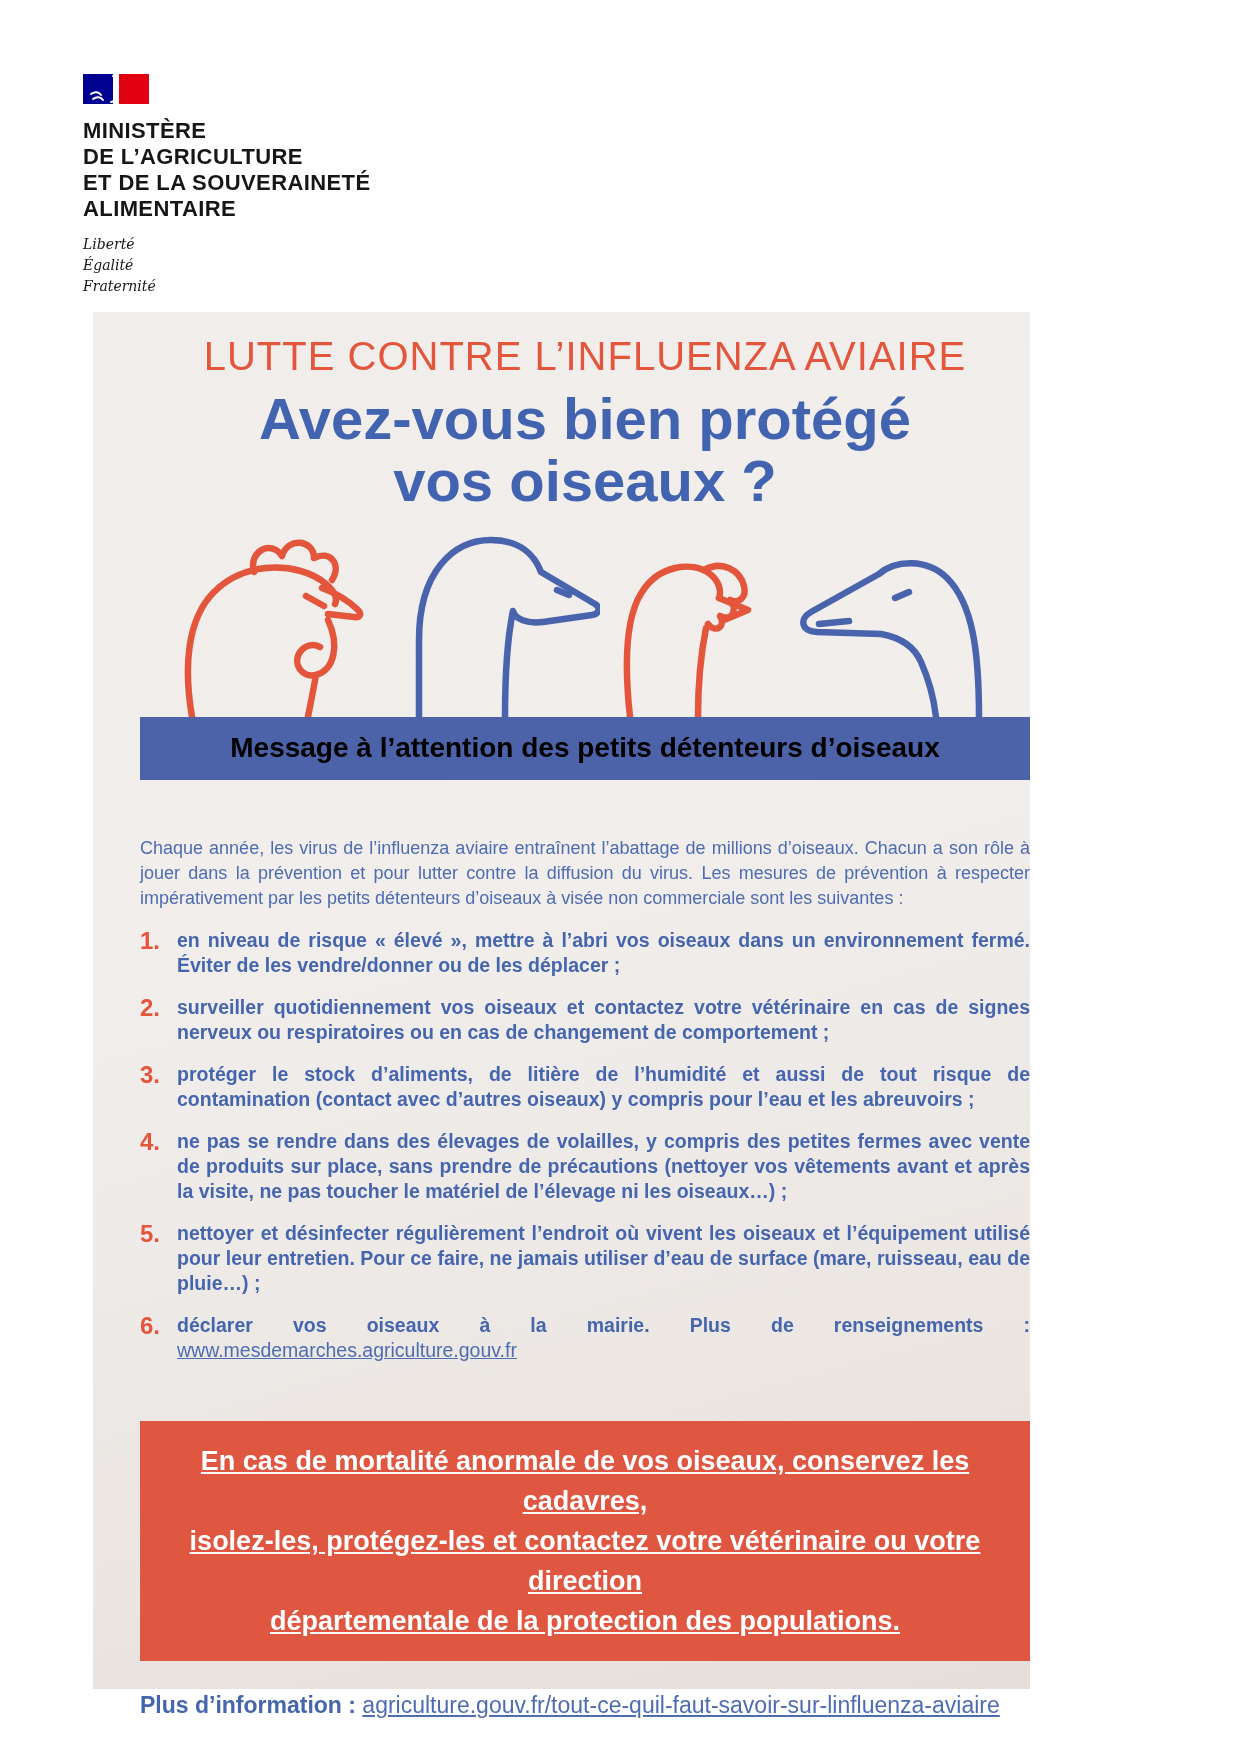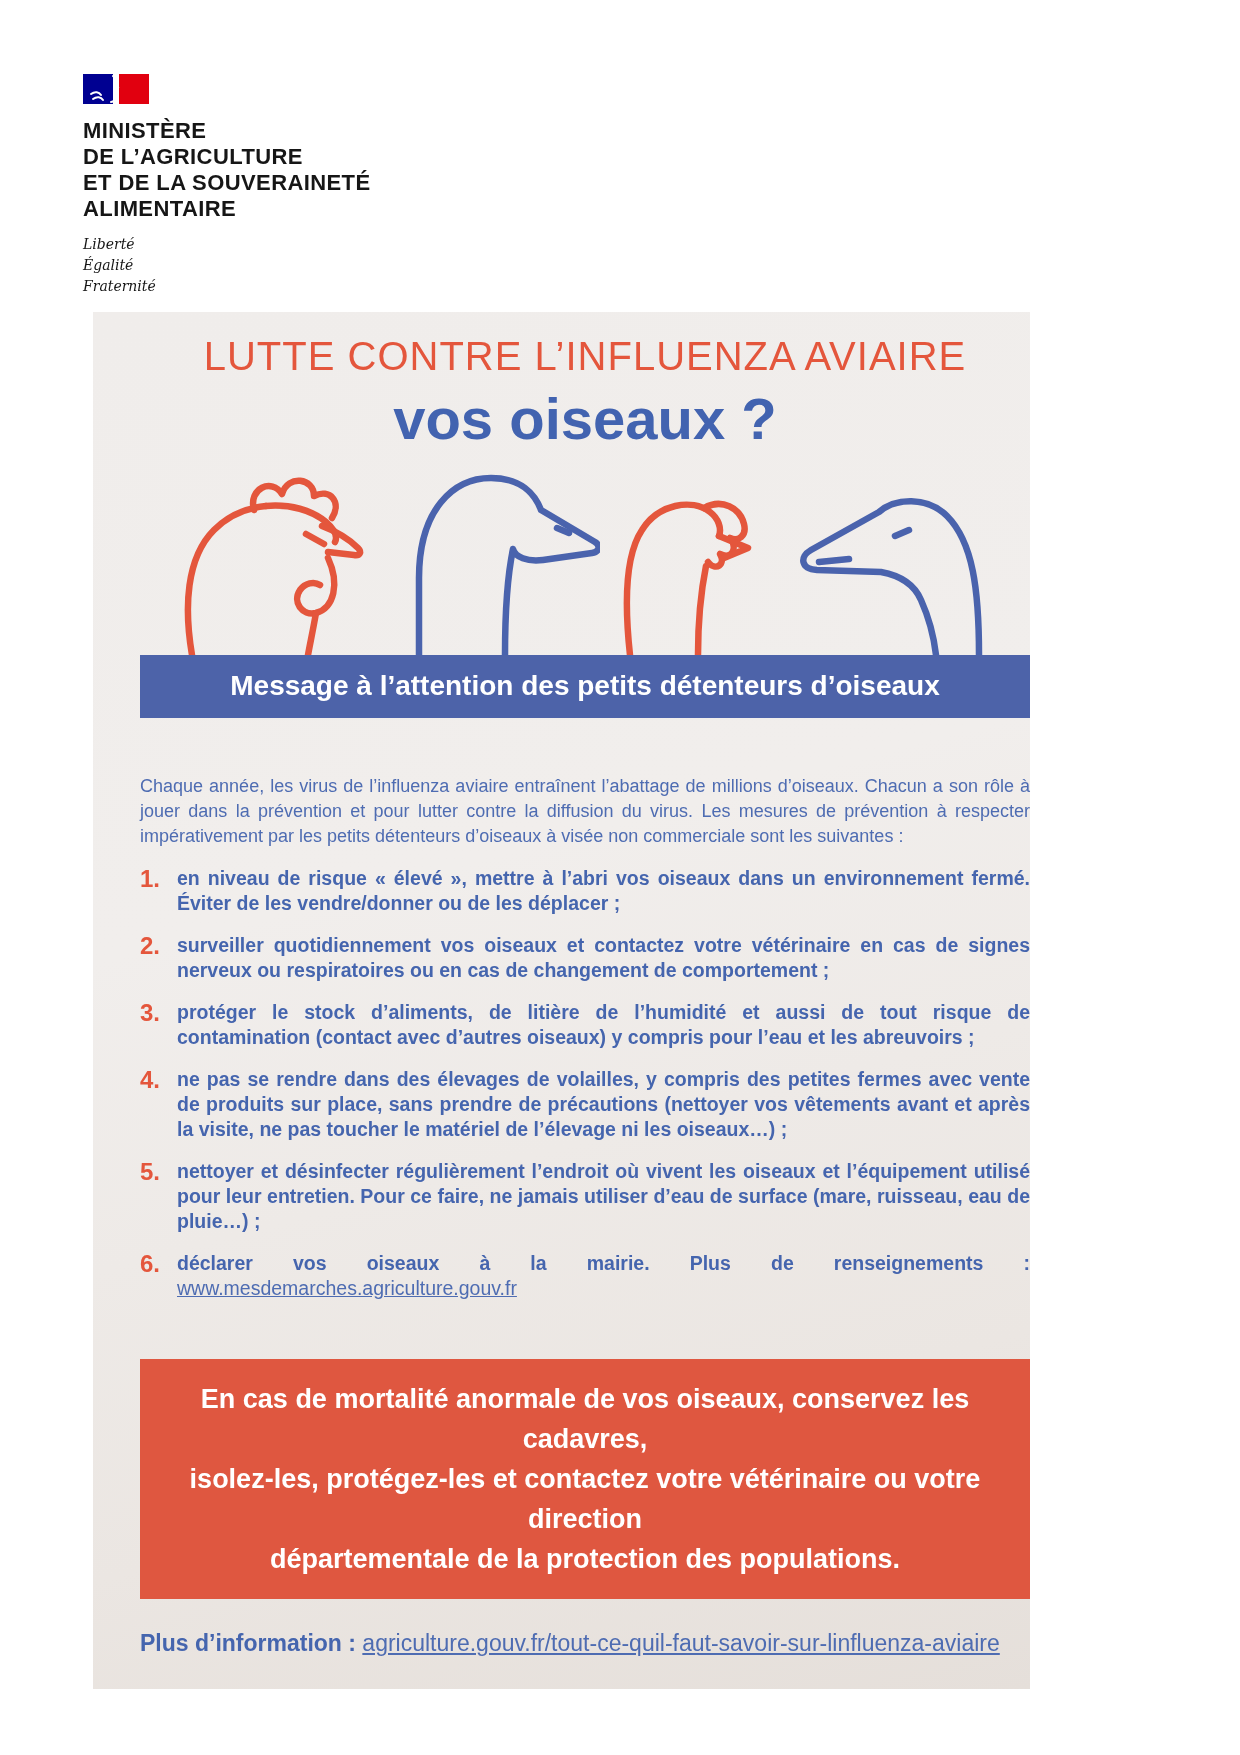--- a/index.html
+++ b/index.html
@@ -22,24 +22,24 @@
   .main-title { margin-top:8px; text-align:center; color:#4263b0; font-weight:bold; font-size:58px; line-height:62px; }
 
   
   .birds { height:205px; display:flex; justify-content:center; align-items:flex-end; }
   .bird { flex:none; }
   .bird svg { display:block; }
   .bird-red { color:#e4563c; }
   .bird-blue { color:#4a63ad; }
 
   
-  .banner-blue { background:#4d63a9; color:#ffffff; text-align:center; font-weight:bold;
+  .banner-blue { background:#4d63a9; color:#000000; text-align:center; font-weight:bold;
                  font-size:28px; line-height:34px; padding:14px 10px 15px; }
   .banner-red { margin-top:58px; background:#df5740; color:#ffffff; text-align:center; font-weight:bold;
-                font-size:27px; line-height:40px; padding:20px 16px; }
+                font-size:27px; line-height:40px; padding:20px 16px;text-decoration:underline; }
 
   
   .intro { margin-top:56px; color:#4e6cb2; font-size:18px; line-height:25px; text-align:justify; }
   .list { margin-top:16px; }
   .li { display:flex; margin-top:17px; }
   .li-num { flex:none; width:37px; color:#e4563c; font-weight:bold; font-size:24px; line-height:25px; }
   .li-text { color:#4565ae; font-weight:bold; font-size:19.5px; line-height:25px; text-align:justify; }
   .link { color:#4e6cb2; font-weight:normal; text-decoration:underline; cursor:pointer; }
 
   .more-info { margin-top:30px; text-align:left; font-size:23px; line-height:28px; color:#4565ae; }
@@ -73,20 +73,21 @@
       <div>Fraternité</div>
     </div>
   </div>
 
   <div class="card">
     <div class="content">
 
       <div class="surtitle">LUTTE CONTRE L’INFLUENZA AVIAIRE</div>
 
       <h1 class="main-title">
+        <div>Avez-vous bien protégé</div>
         <div>vos oiseaux ?</div>
       </h1>
 
       <div class="birds">
         <span class="bird bird-red">
           <svg width="205" height="205" viewBox="0 0 205 205" fill="none" stroke="currentColor" stroke-width="6.5" stroke-linecap="round" stroke-linejoin="round">
             <path d="M22 205 C14 158 16 108 44 80 C58 66 76 58 96 56"></path>
             <path d="M84 60 C78 38 102 28 112 44 C118 24 144 28 144 46 C160 38 172 52 162 68"></path>
             <path d="M96 56 C120 54 142 60 156 72 C164 79 168 86 165 92"></path>
             <path d="M152 76 C168 82 180 90 188 98 C192 102 190 106 184 105 L158 102"></path>

